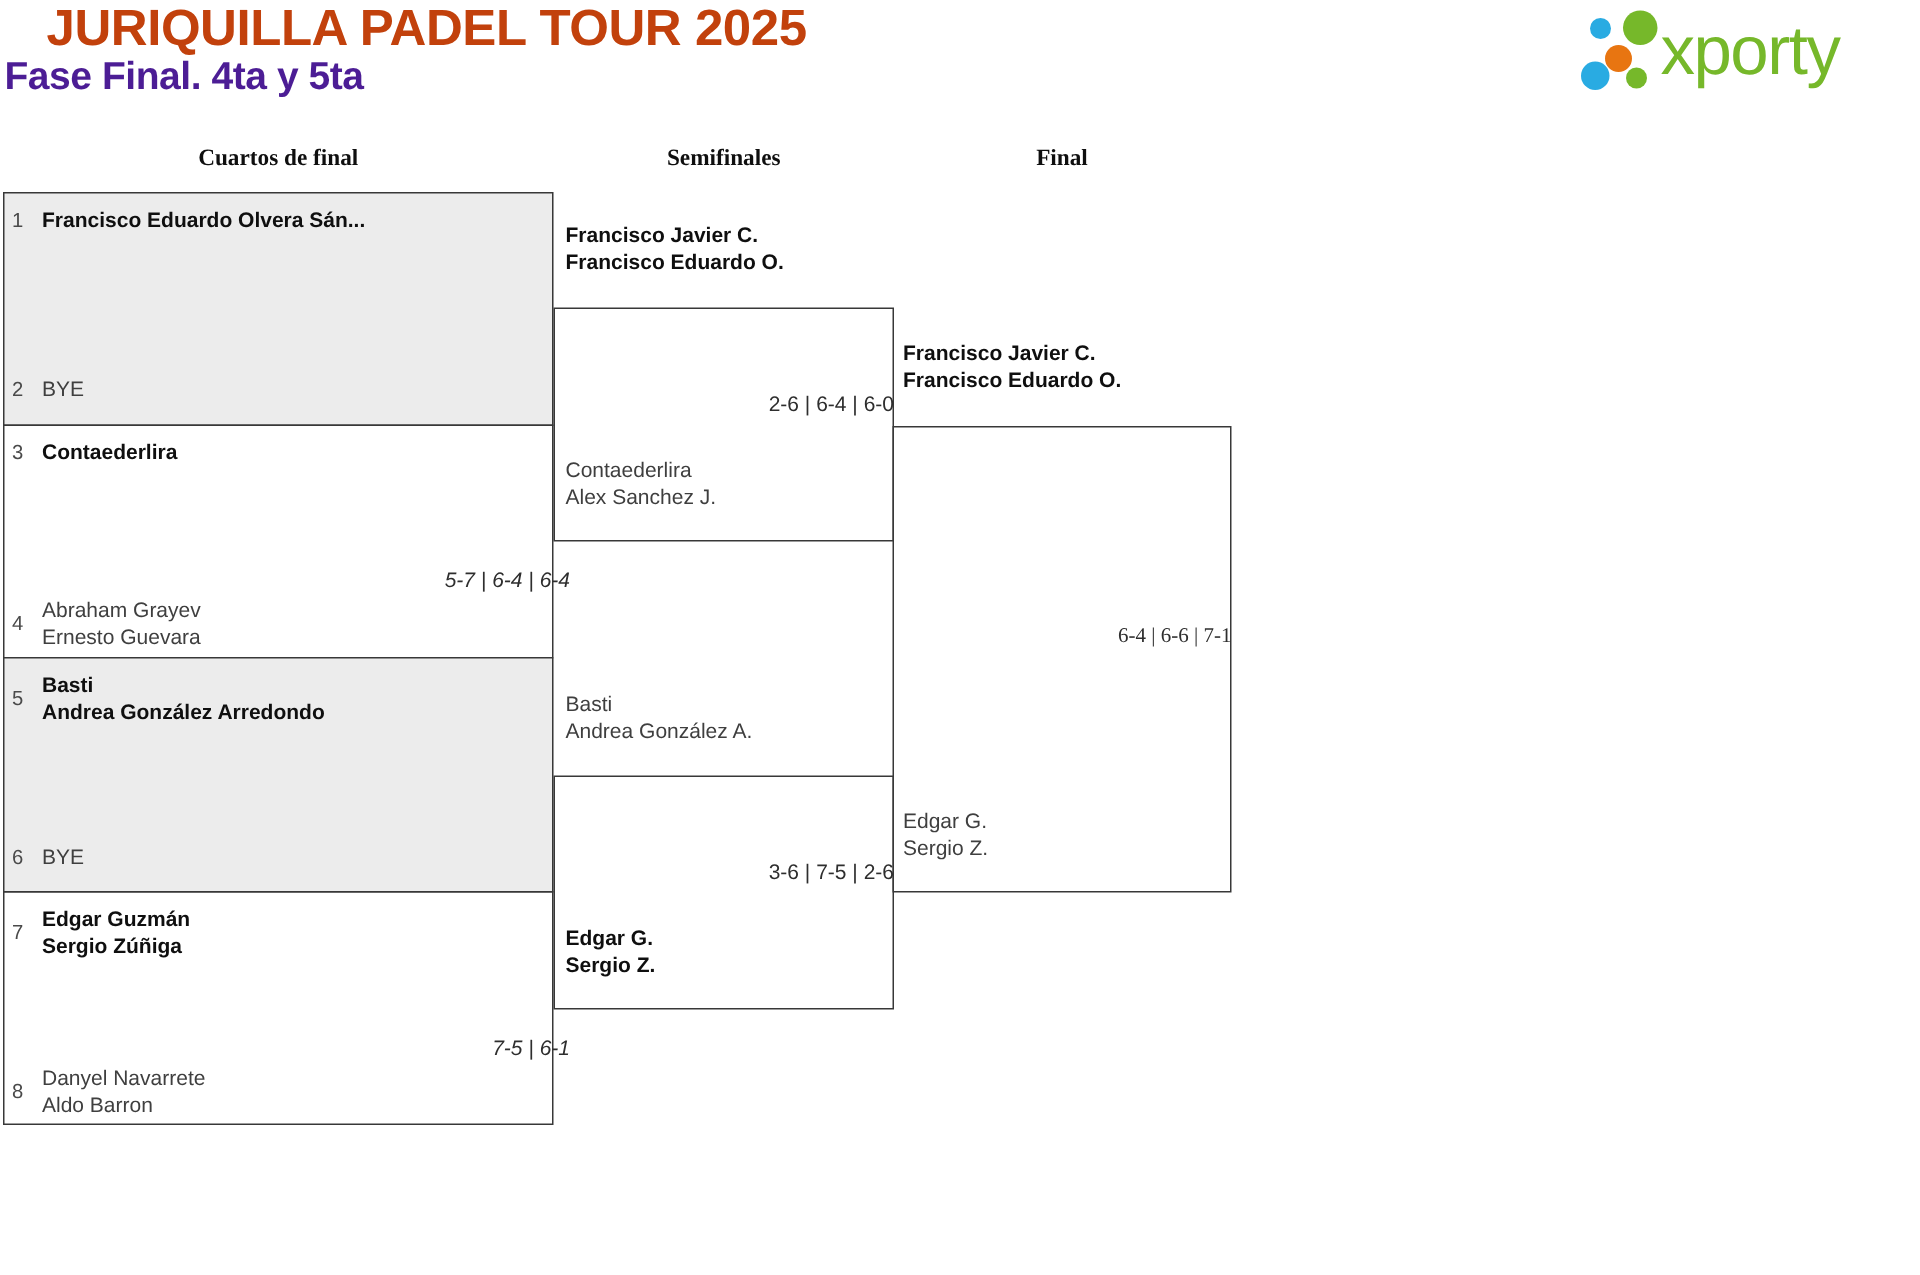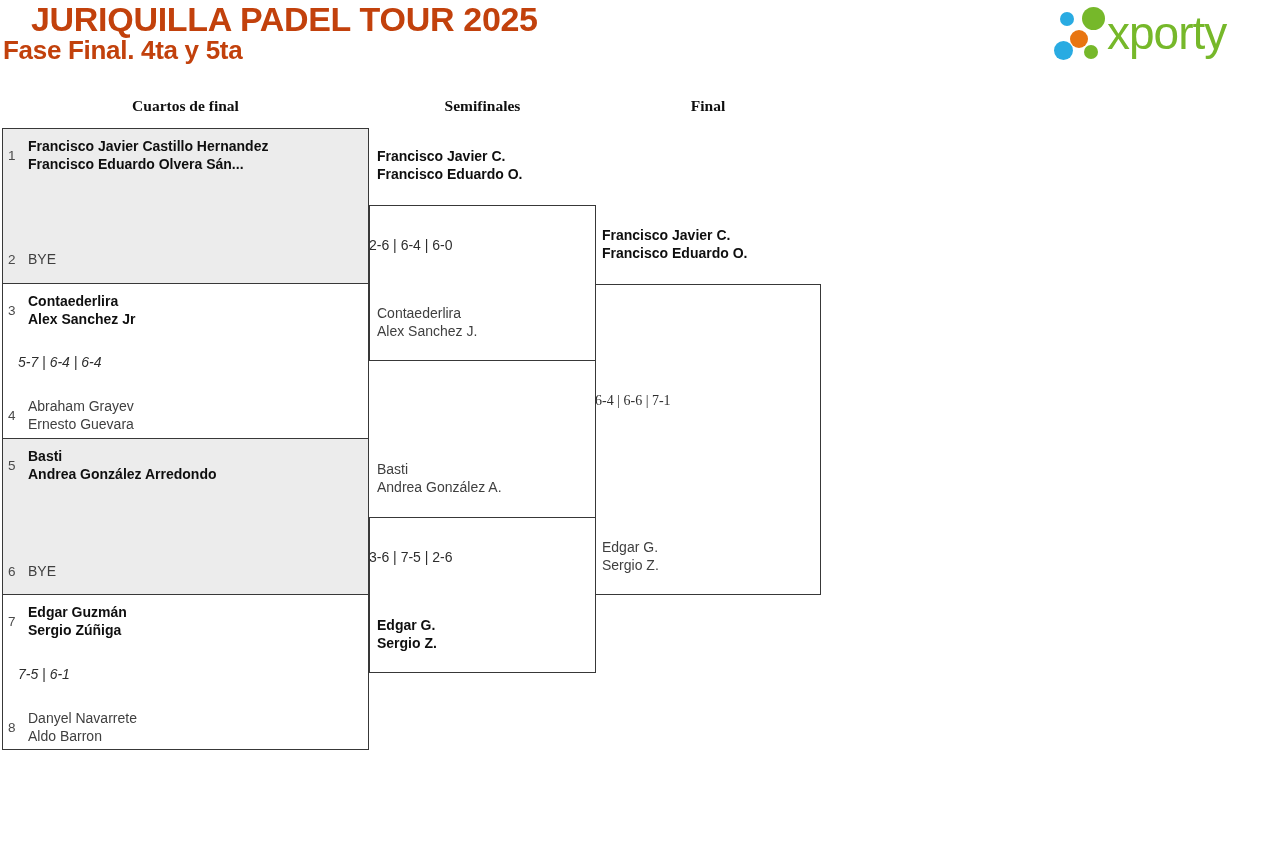--- a/index.html
+++ b/index.html
@@ -10,21 +10,21 @@
     overflow:hidden;
   }
   .title {
     position:absolute; left:3px; top:3px;
     font-size:34px; font-weight:700; letter-spacing:-0.3px; line-height:32px;
     color:#c2410c; white-space:nowrap;margin-left:28px;
   }
   .subtitle {
     position:absolute; left:3px; top:34px;
     font-size:26px; font-weight:700; letter-spacing:-0.3px; line-height:32px;
-    color:#c2410c; white-space:nowrap;
+    color:#4c1d95; white-space:nowrap;
   }
   
   .logo { position:absolute; left:1050px; top:0; width:230px; height:70px; }
   .dot { position:absolute; border-radius:50%; }
   .dot.d1 { left:10px; top:12px; width:14px; height:14px; background:#29abe2; }
   .dot.d2 { left:32px; top:7px;  width:23px; height:23px; background:#76b82a; }
   .dot.d3 { left:20px; top:30px; width:18px; height:18px; background:#e87511; }
   .dot.d4 { left:4px;  top:41px; width:19px; height:19px; background:#29abe2; }
   .dot.d5 { left:34px; top:45px; width:14px; height:14px; background:#76b82a; }
   .logo-text {
@@ -69,22 +69,22 @@
   .names { flex:1; font-size:14px; line-height:18px; color:#3f3f3f; }
   .names.winner { color:#0f0f0f; font-weight:700; }
   .float-team {
     position:absolute; font-size:14px; line-height:18px; white-space:nowrap;
   }
   .float-team.winner { font-weight:700; color:#0f0f0f; }
   .float-team.loser  { color:#3f3f3f; }
   .fx-sf { left:377px; }
   .fx-f  { left:602px; }
   .score {
-    position:absolute; text-align:left;
-    font-size:14px; line-height:18px; color:#2e2e2e;
+    position:absolute; text-align:right;
+    font-size:14px; line-height:18px; color:#2e2e2e;margin-top:24px;
   }
   .sc-qf { left:18px;   width:362px;font-style:italic; }
   .sc-sf { left:369px; width:227px; }
   .sc-f  { left:595px; width:226px; }
 </style>
 </head>
 <body>
 
 <div class="title">JURIQUILLA PADEL TOUR 2025</div>
 <div class="subtitle">Fase Final. 4ta y 5ta</div>
@@ -99,39 +99,37 @@
 </div>
 
 <div class="round-header rh-qf">Cuartos de final</div>
 <div class="round-header rh-sf">Semifinales</div>
 <div class="round-header rh-f">Final</div>
 
 <div class="box qf qf1 fill">
   <div class="trow t-top">
     <span class="seed">1</span>
     <div class="names winner">
-      <div>Francisco Javier Castillo Hernandez</div>
         <div>Francisco Eduardo Olvera Sán...</div>
     </div>
   </div>
   <div class="trow t-bye1">
     <span class="seed">2</span>
     <div class="names">
       <div>BYE</div>
         <div></div>
     </div>
   </div>
 </div>
 
 <div class="box qf qf2">
   <div class="trow t-top">
     <span class="seed">3</span>
     <div class="names winner">
       <div>Contaederlira</div>
-        <div>Alex Sanchez Jr</div>
     </div>
   </div>
   <div class="trow t-bot2">
     <span class="seed">4</span>
     <div class="names">
       <div>Abraham Grayev</div>
         <div>Ernesto Guevara</div>
     </div>
   </div>
 </div>

